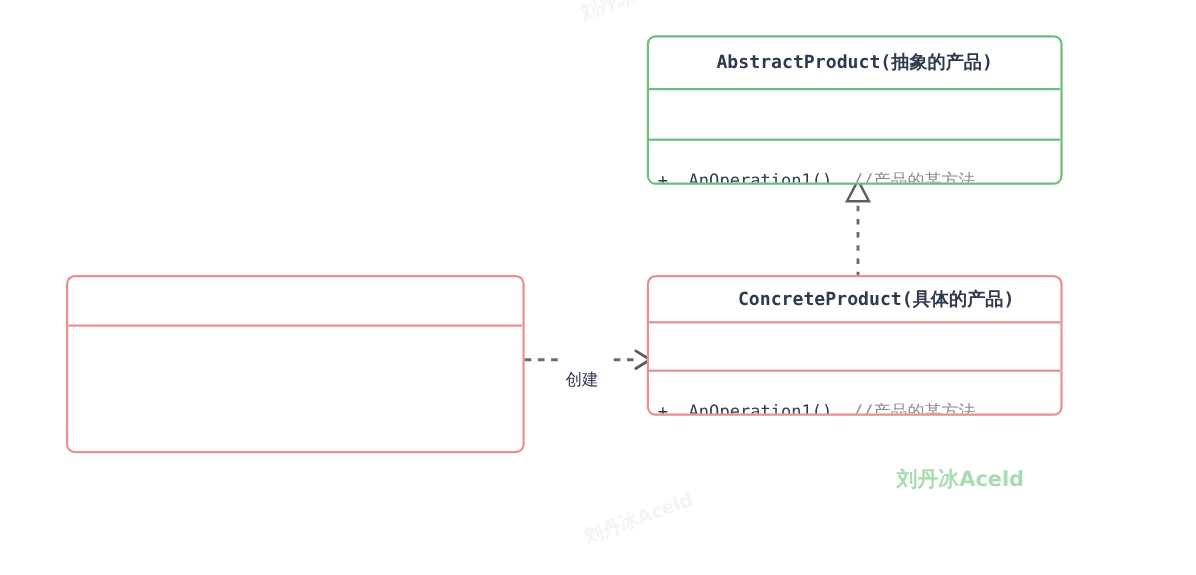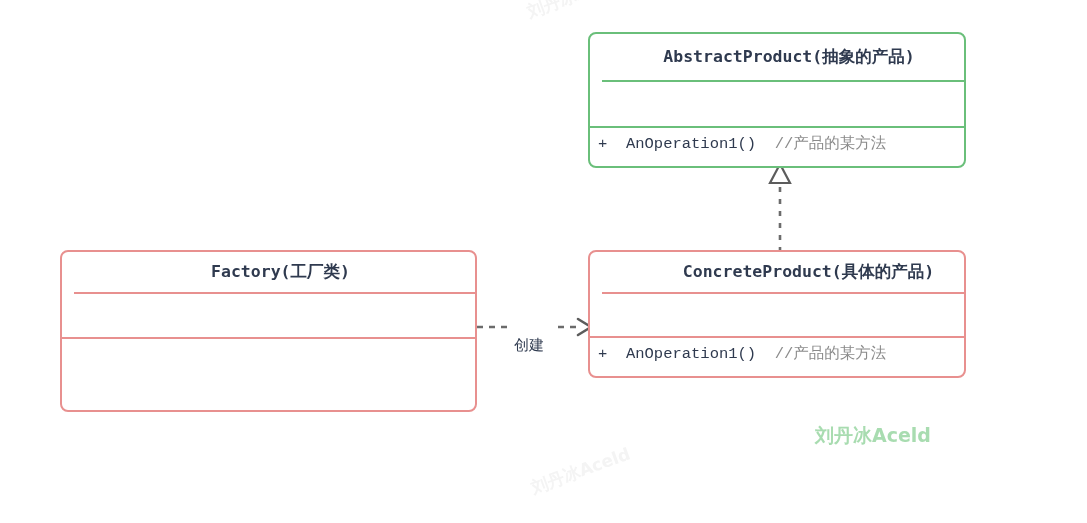--- a/index.html
+++ b/index.html
@@ -41,36 +41,34 @@
     text-align: center;
     font-weight: bold;
     font-size: 16.5px;
     color: #2f3a4f;
     letter-spacing: 0px;
     display: flex;
     align-items: center;
     justify-content: center;
     border-bottom: 2px solid #e8908f;
     white-space: nowrap;
-    margin-left: 12px;
   }
   .green .uml-title { border-bottom-color: #6abf7a; }
 
   .uml-attrs {
     box-sizing: border-box;
     width: 100%;
     border-bottom: 2px solid #e8908f;
   }
   .green .uml-attrs { border-bottom-color: #6abf7a; }
 
   .uml-methods {
     box-sizing: border-box;
     width: 100%;
-    padding: 4px 8px 4px 8px;
-    font-family: Liberation Mono, monospace;
+    padding: 24px 8px 4px 8px;
   }
   .m-line {
     font-size: 15.5px;
     line-height: 25px;
     white-space: nowrap;
     color: #2f3a4f;
   }
   .m-sig { color: #2f3a4f; }
   .m-comment { color: #8b8b8b; }
 
@@ -150,21 +148,20 @@
     <div class="uml-methods">
       <div class="m-line">
         <span class="m-sig">+</span>
         <span class="m-sig" style="margin-left: 0.6em;">AnOperation1()</span>
         <span class="m-comment" style="margin-left: 0.6em;">//产品的某方法</span>
       </div>
     </div>
   </div>
 
   <div class="uml-class" style="left:60px; top:250px; width:417px; height:162px;">
-    <div class="uml-title" style="height:42px;">Factory(工厂类)</div>
     <div class="uml-attrs" style="height:45px;"></div>
     <div class="uml-methods">
     </div>
   </div>
 
   <div class="watermark-main" style="left:815px; top:423px;">刘丹冰Aceld</div>
 
 </div>
 
 </body></html>

